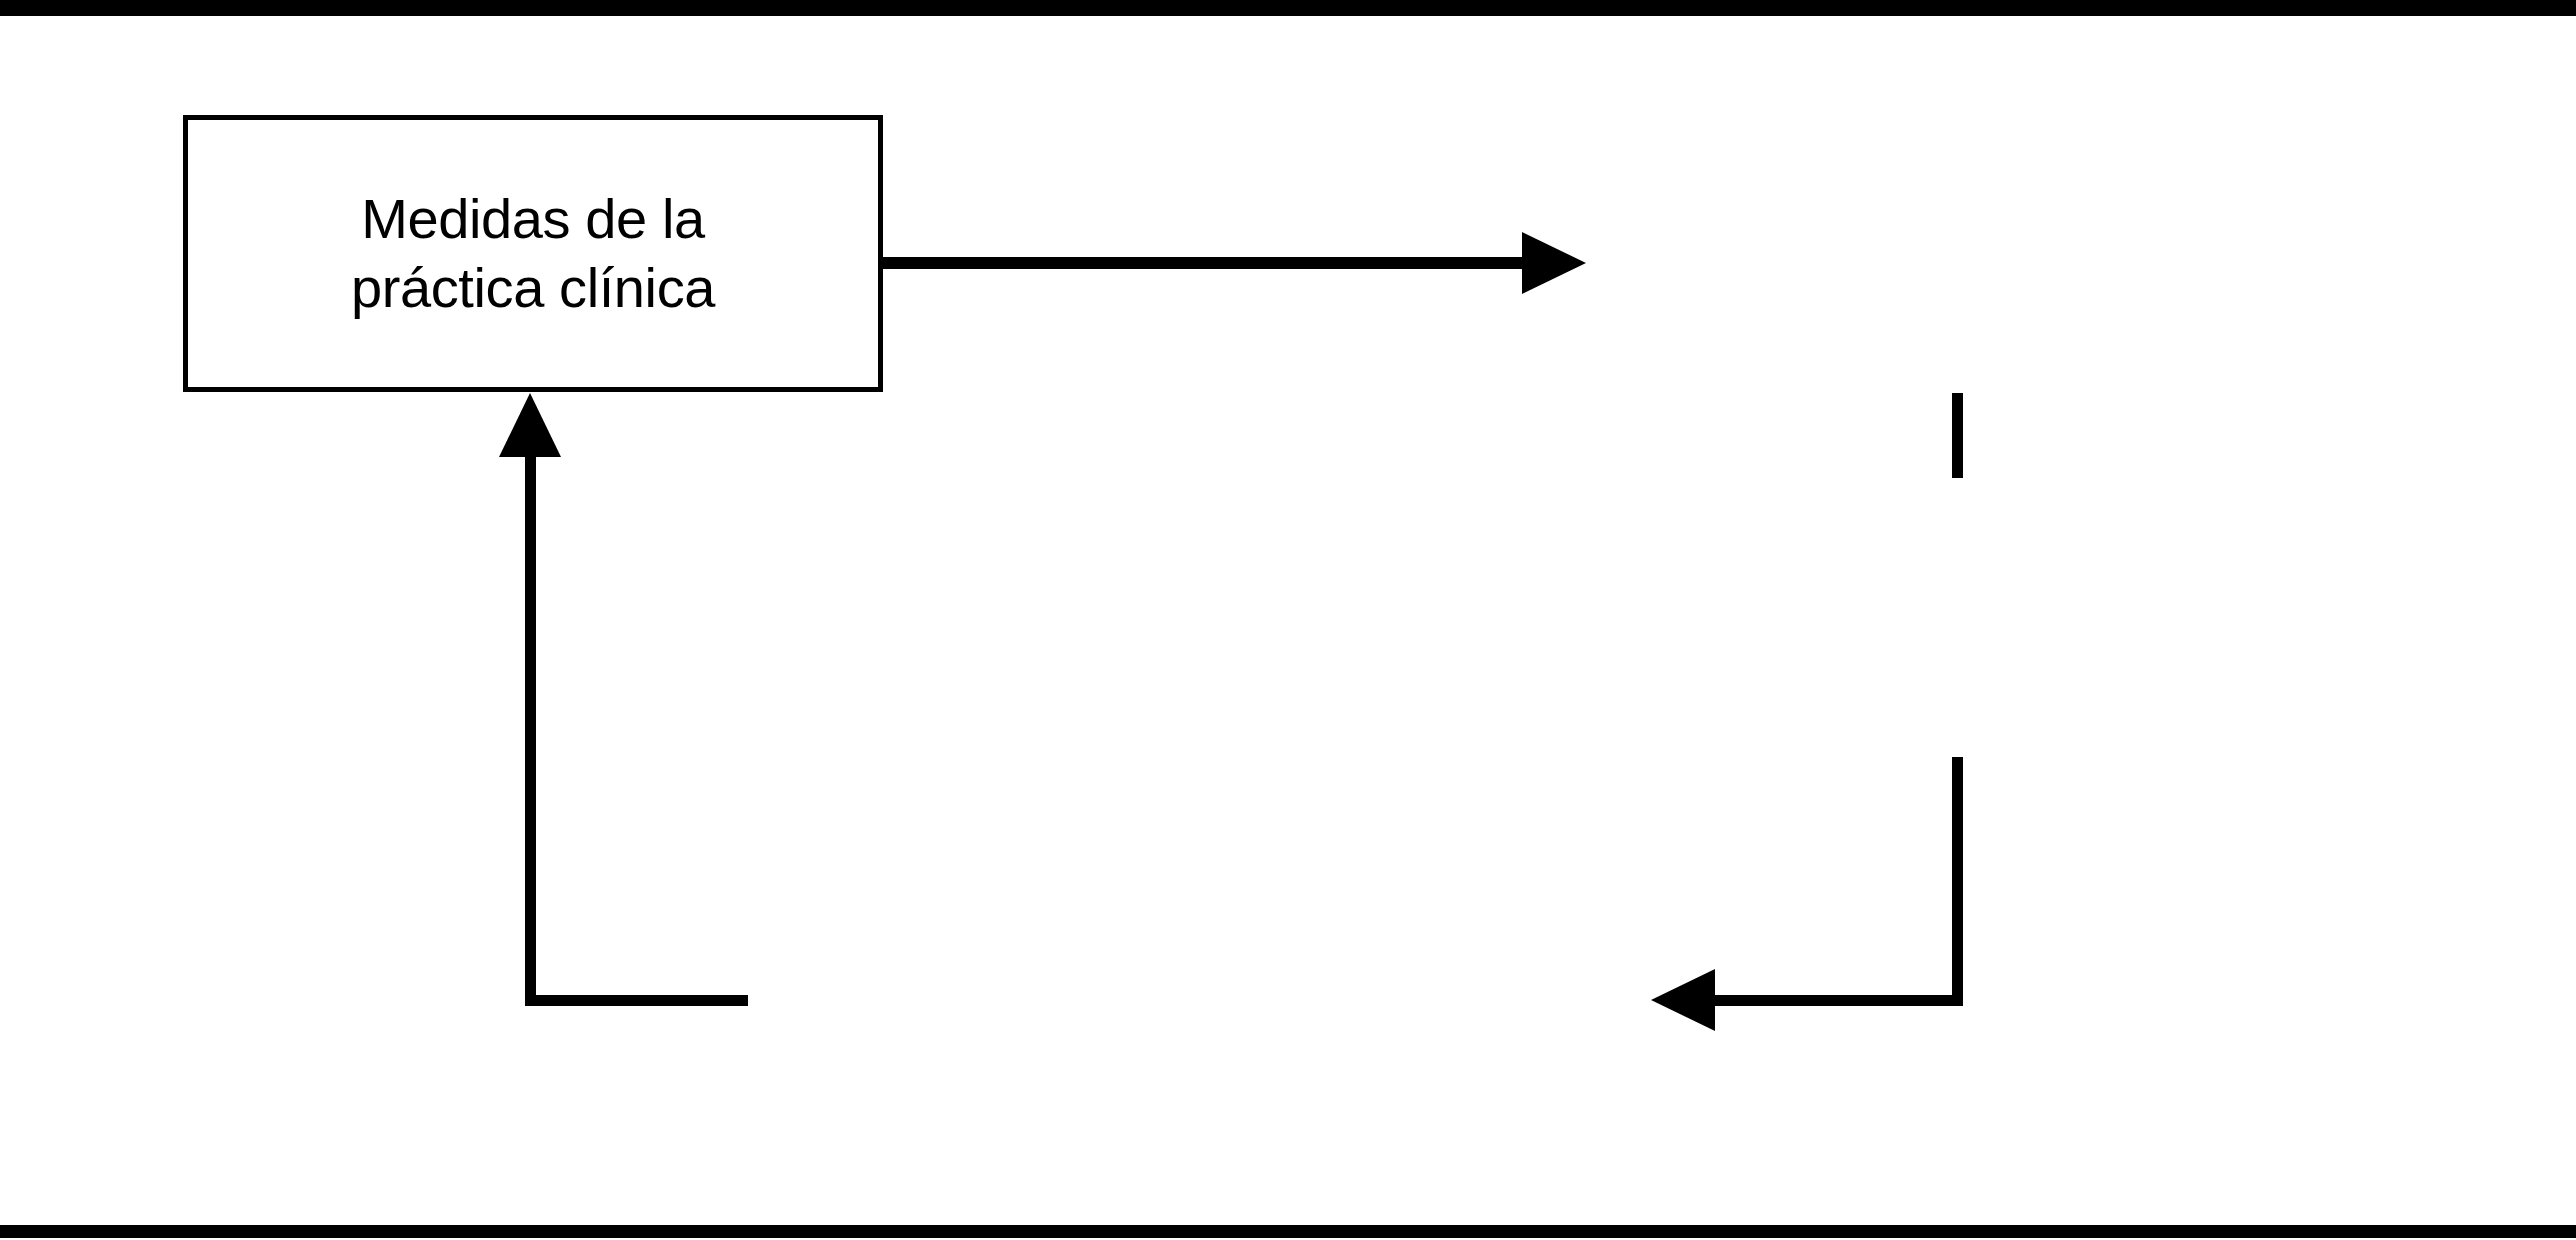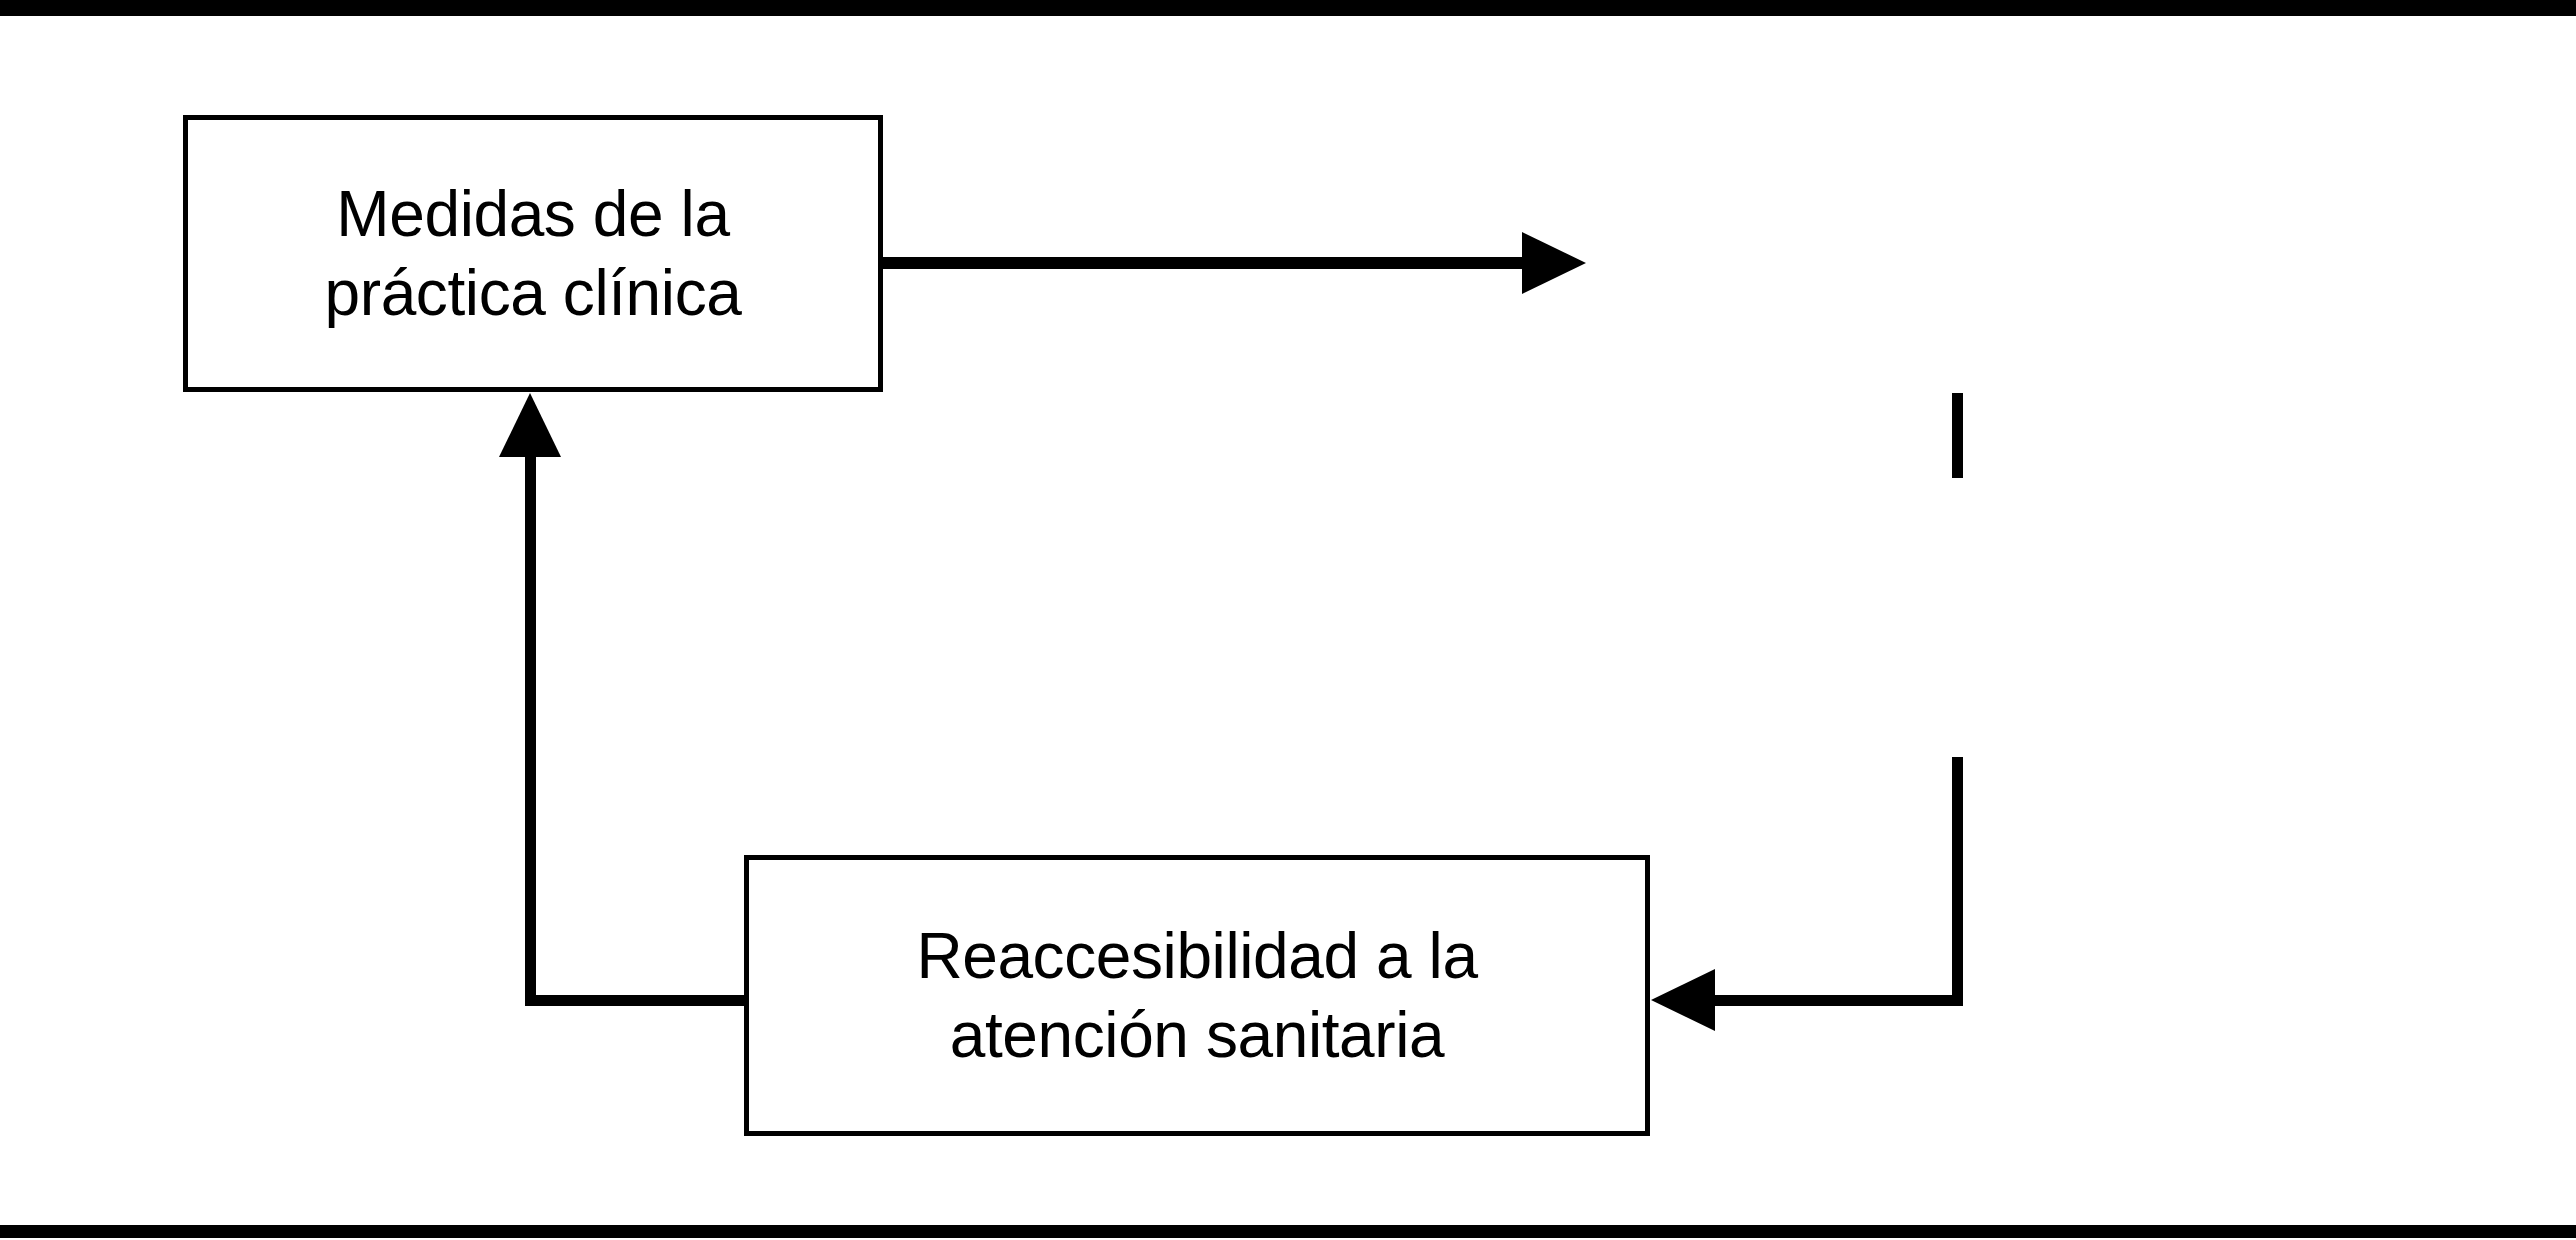--- a/index.html
+++ b/index.html
@@ -32,21 +32,21 @@
     box-sizing: border-box;
     border: 5.7px solid #000000;
     background: #ffffff;
     display: flex;
     align-items: center;
     justify-content: center;
     text-align: center;
     color: #000000;
     font-family: "Liberation Sans", sans-serif;
     font-weight: 400;
-    font-size: 64px;
+    font-size: 56px;
     line-height: 1.22;
     letter-spacing: -0.4px;
     white-space: pre-line;
     z-index: 3;
   }
 
   #node-clinical   { left: 183px;  top: 115px;  width: 700px;  height: 277px; }
   #node-indicators { left: 1583px; top: 115px;  width: 753px;  height: 278px; }
   #node-needs      { left: 1548px; top: 476px;  width: 827px; height: 281px; }
   #node-reaccess   { left: 744px;  top: 855px; width: 906px; height: 281px; }
@@ -101,22 +101,20 @@
 
 <div id="canvas">
 
   <div class="rule" id="rule-top"></div>
 
   <div class="node" id="node-clinical">Medidas de la
 práctica clínica</div>
 
 
 
-  <div class="node" id="node-reaccess">Reaccesibilidad a la
-atención sanitaria</div>
 
   <div class="edge-line" id="edge1-shaft"></div>
   <div class="arrow-head arrow-right" id="edge1-head"></div>
 
   <div class="edge-line" id="edge2-shaft"></div>
 
   <div class="edge-line" id="edge3-vert"></div>
   <div class="edge-line" id="edge3-horz"></div>
   <div class="arrow-head arrow-left" id="edge3-head"></div>
 

